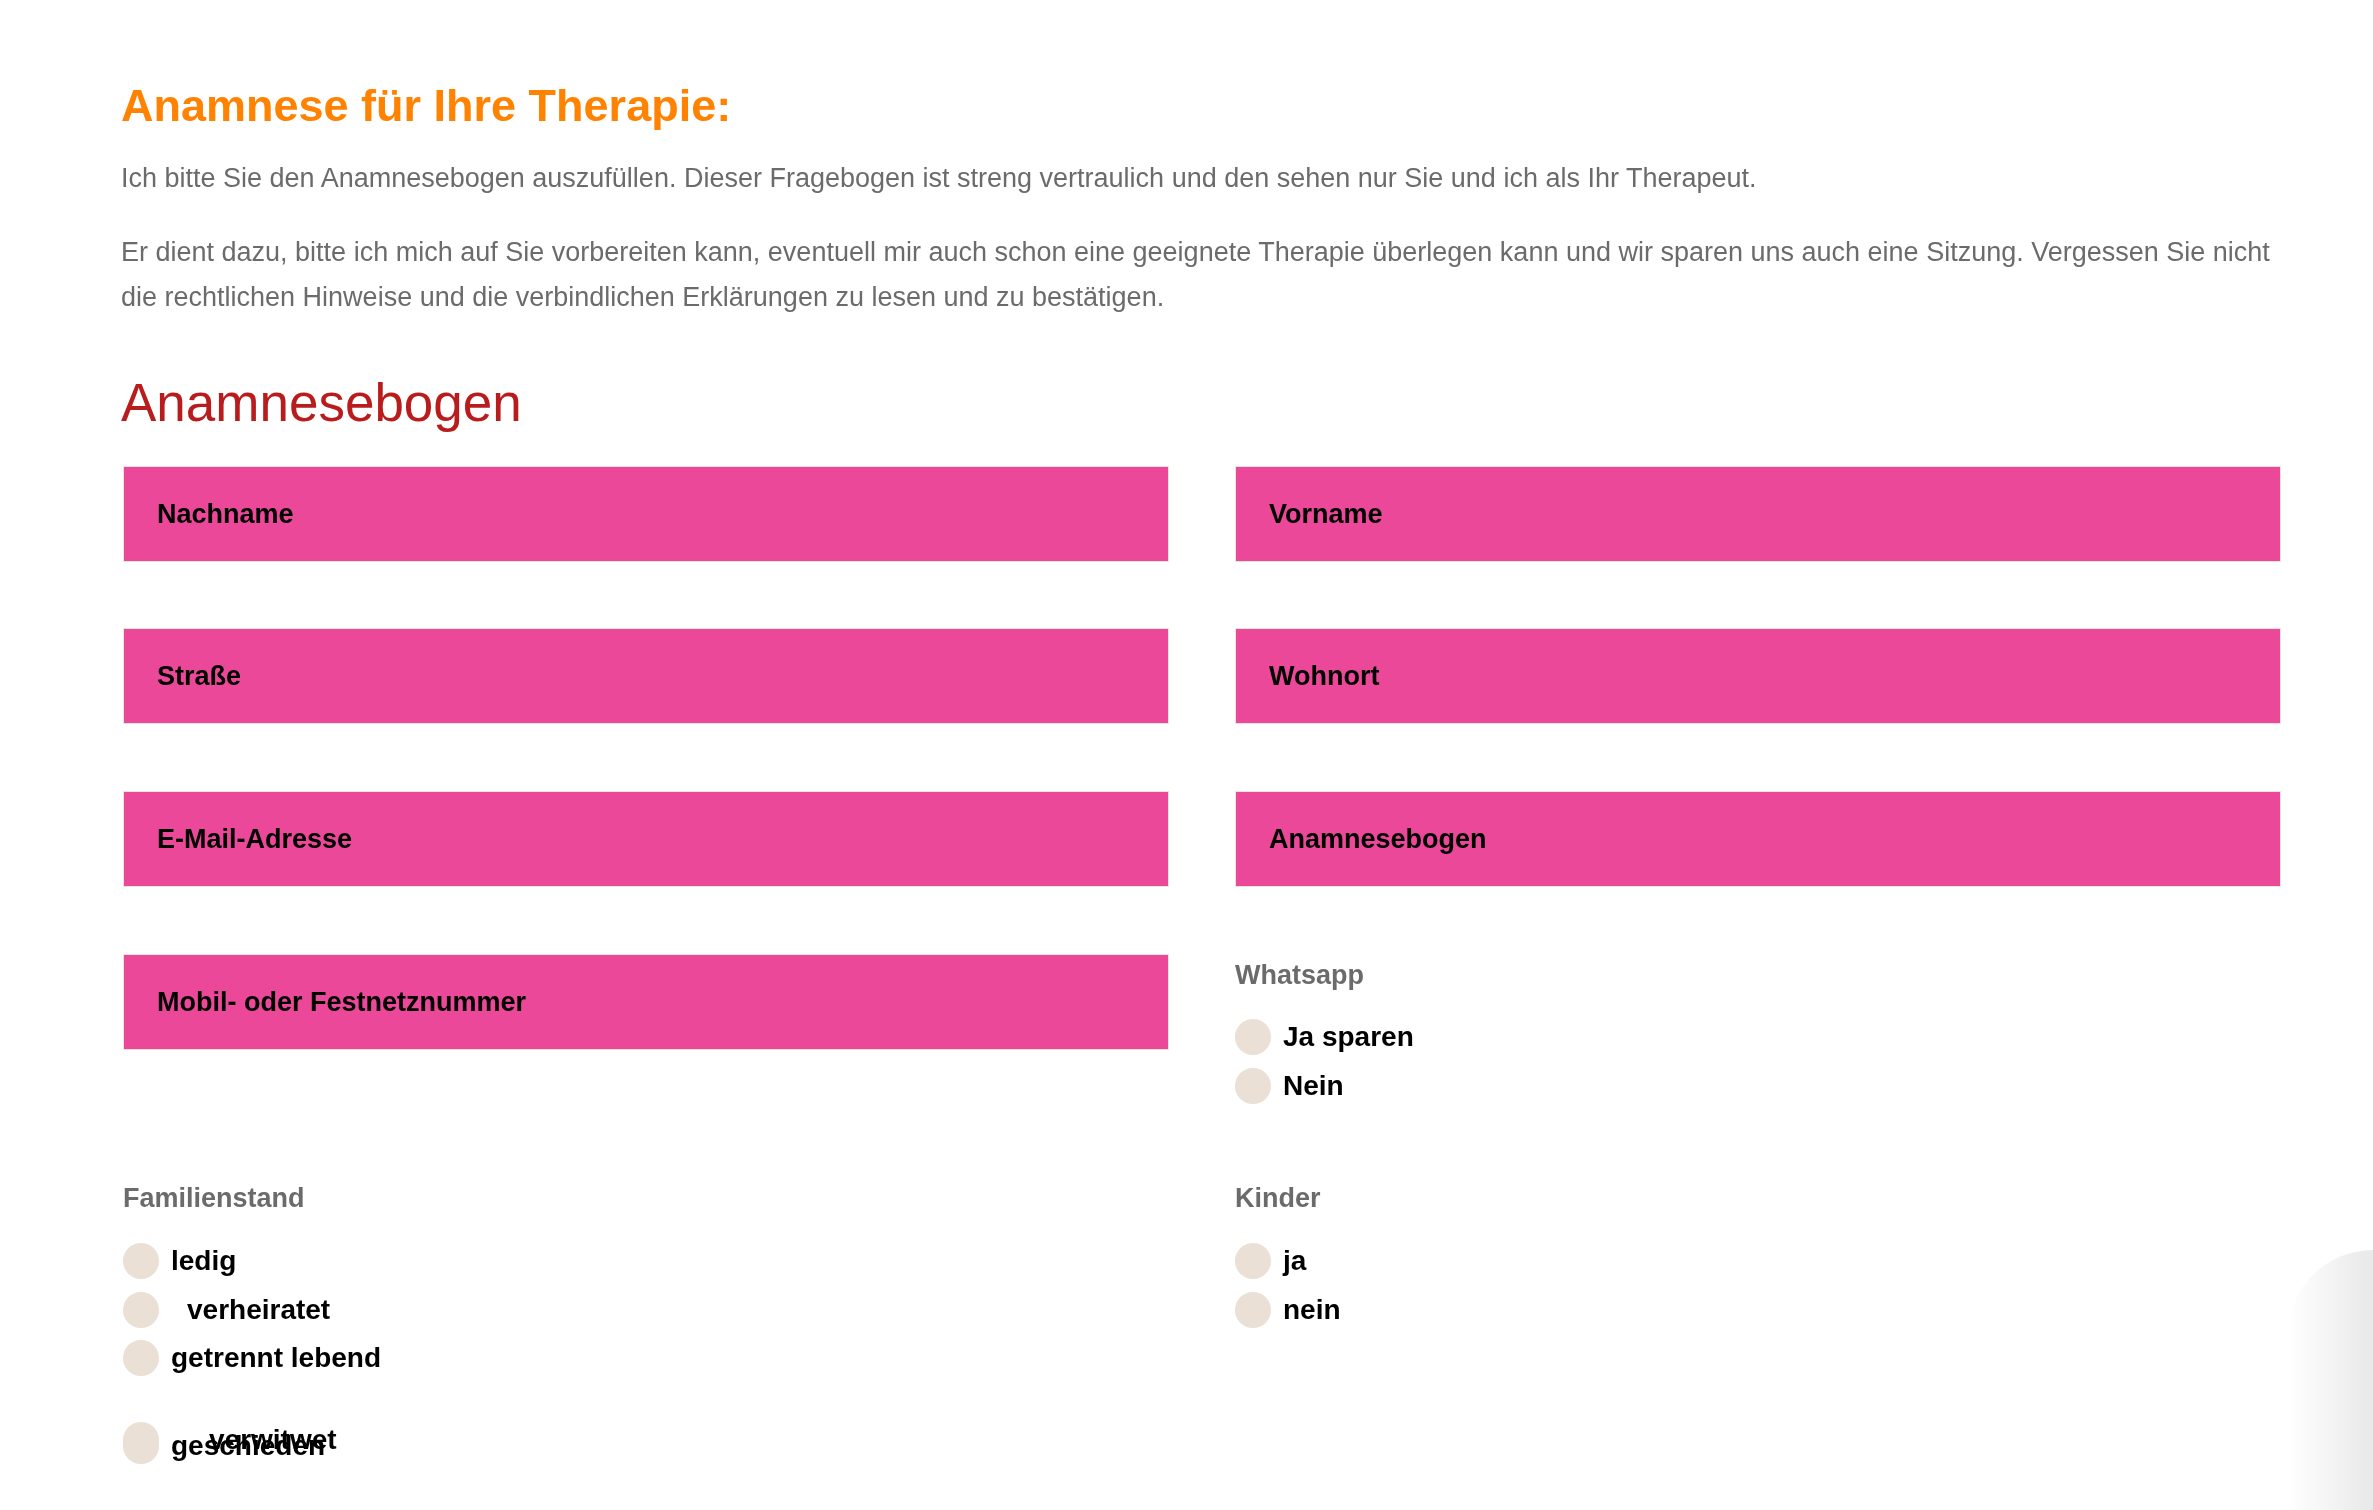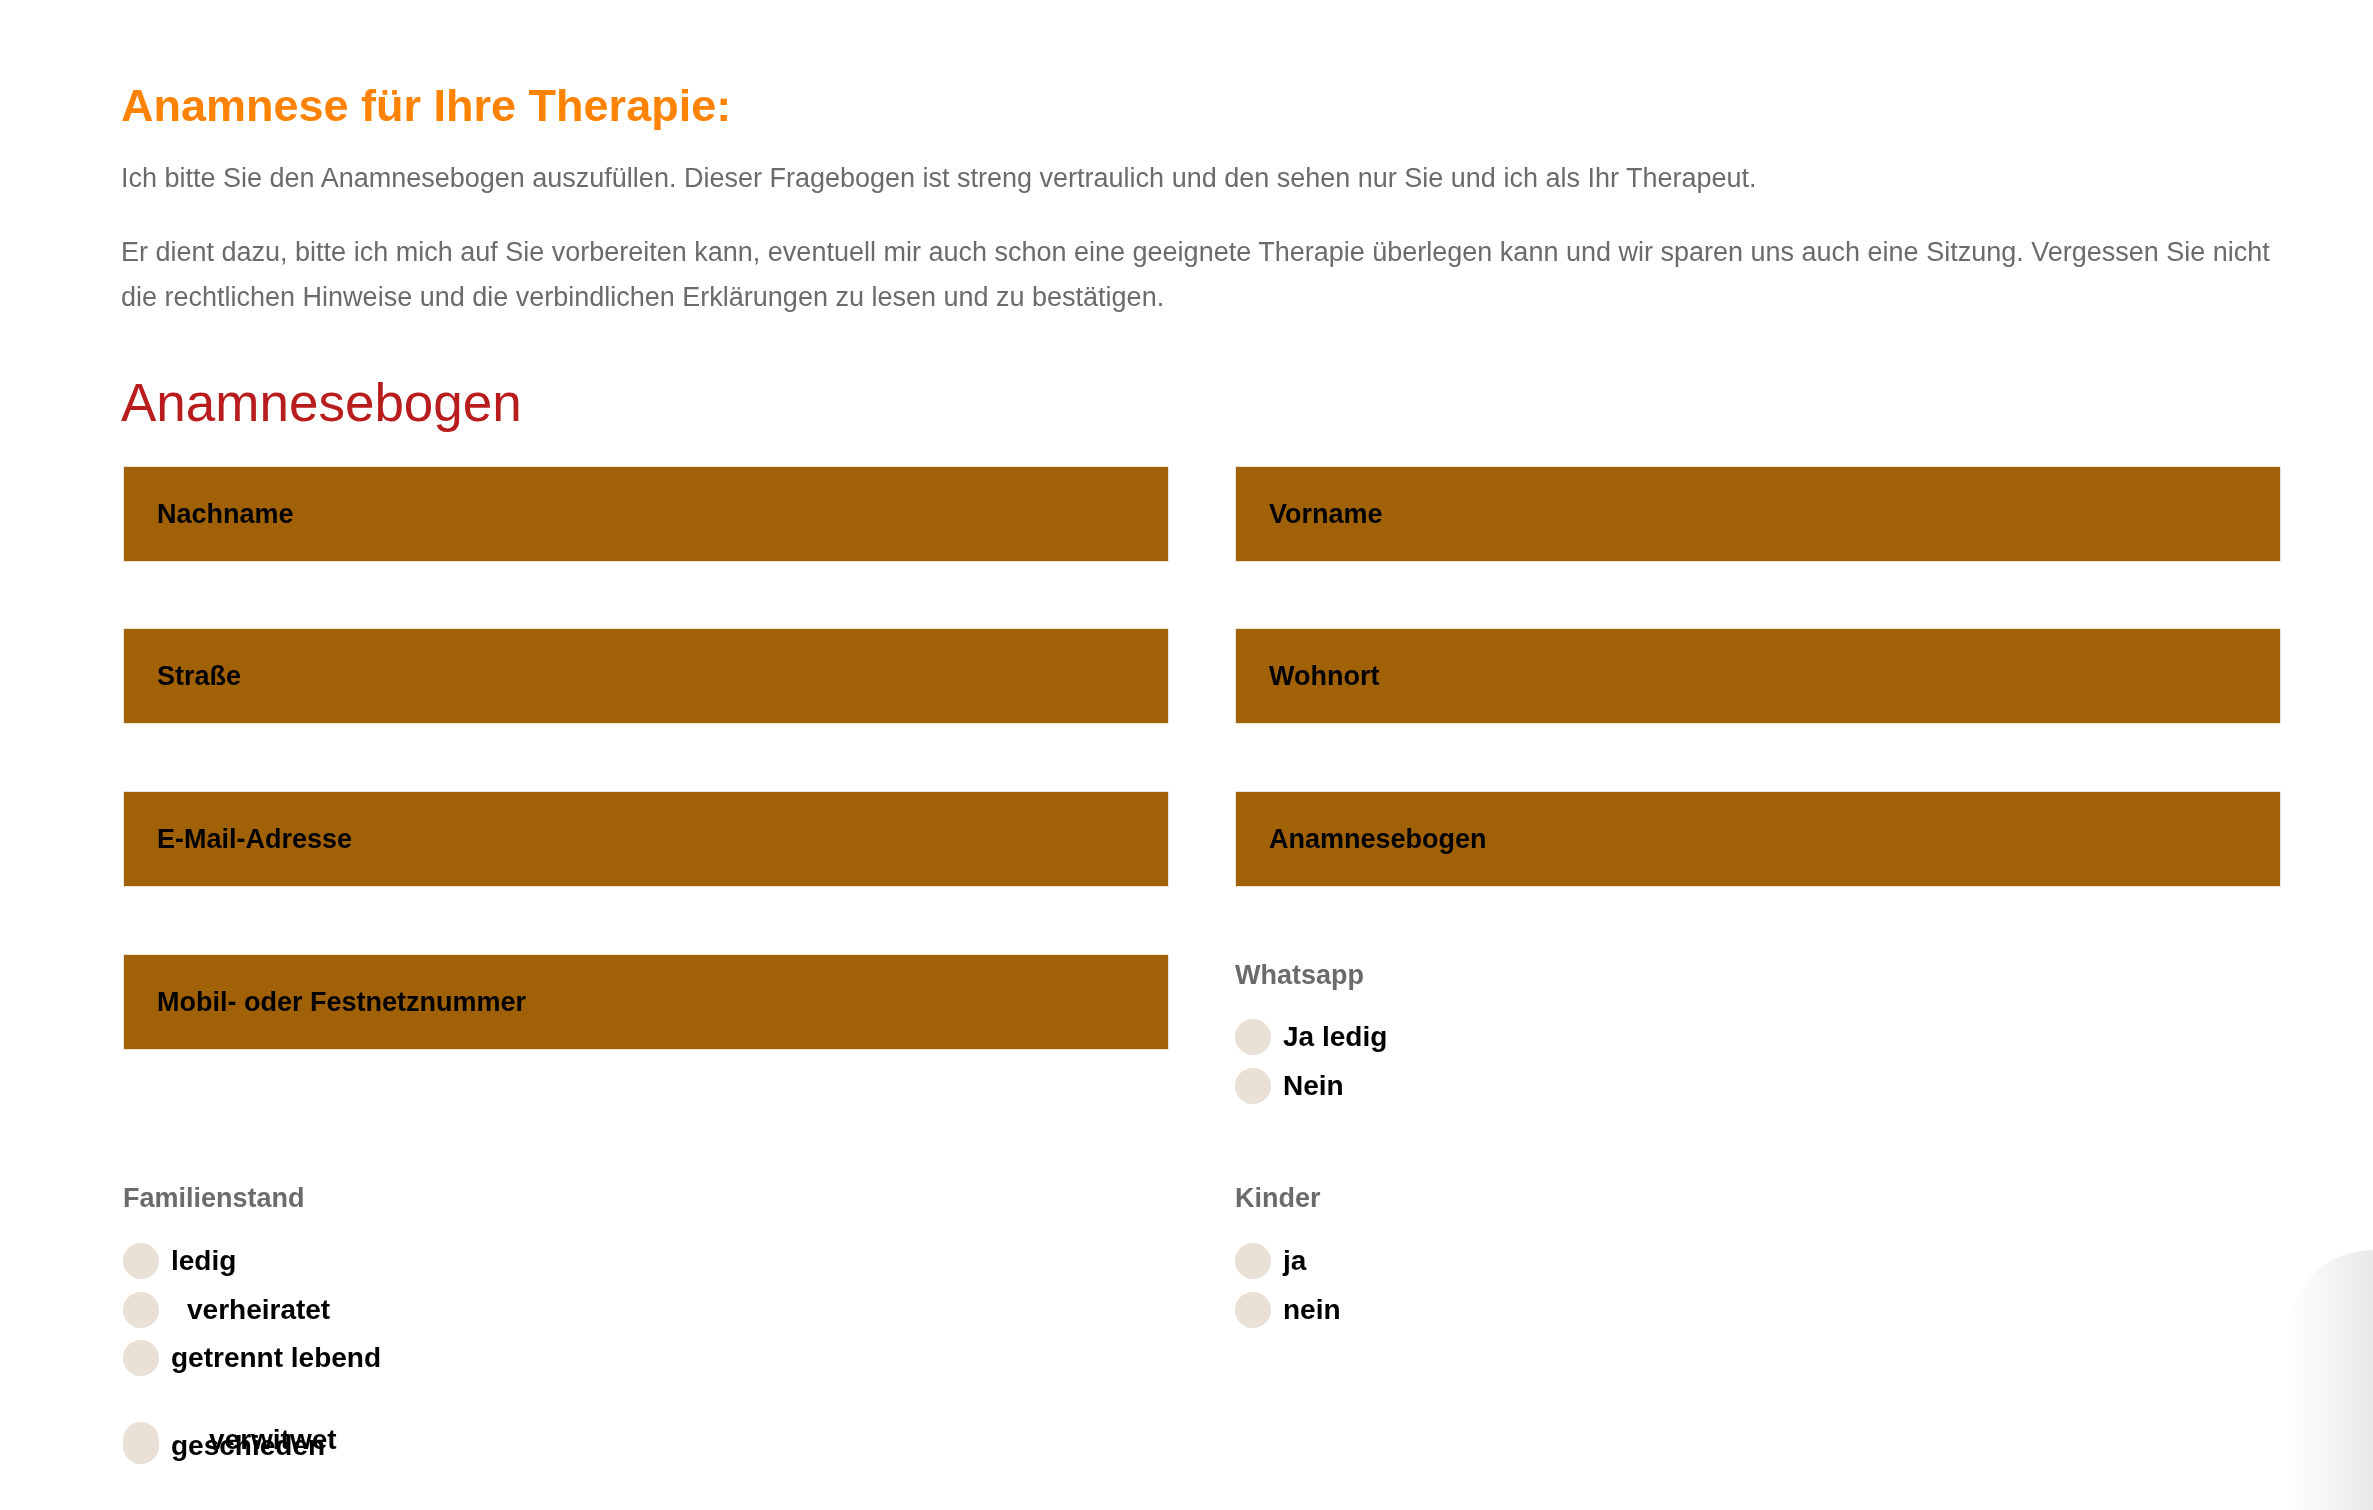--- a/index.html
+++ b/index.html
@@ -3,21 +3,21 @@
 <meta charset="utf-8">
 <style>
   html, body { margin:0; padding:0; background:#ffffff; }
   body { width:2373px; height:1510px; position:relative; overflow:hidden; font-family:"Liberation Sans", sans-serif; }
   .page { position:absolute; left:121px; top:0; width:2160px; }
   .title { position:absolute; left:0; top:80px; font-size:45px; font-weight:bold; color:#ff8200; margin:0; white-space:nowrap; }
   .intro { position:absolute; left:0; font-size:27px; color:#6b6b6b; line-height:45px; margin:0; }
   .intro1 { top:156px; width:2160px; }
   .intro2 { top:230px; width:2150px; }
   .form-title { position:absolute; left:0; top:372px; font-size:53px; color:#b91c1c; font-weight:normal; margin:0; white-space:nowrap; }
-  .field { position:absolute; width:1046px; height:96px; background:#a16207; box-sizing:border-box; padding-left:33px; display:flex; align-items:center; font-size:27px; font-weight:bold; color:#000; border:1px solid #ede4da; }
+  .field { position:absolute; width:1046px; height:96px; background:#ec4899; box-sizing:border-box; padding-left:33px; display:flex; align-items:center; font-size:27px; font-weight:bold; color:#000; border:1px solid #ede4da; }
   .col-l { left:2px; }
   .col-r { left:1114px; }
   .group-label { position:absolute; font-size:27px; font-weight:bold; color:#6b6b6b; white-space:nowrap; }
   .radio { position:absolute; display:flex; align-items:center; height:40px; }
   .radio .dot { width:36px; height:36px; border-radius:50%; background:#eae0d5; display:inline-block; }
   .radio .lbl { margin-left:12px; font-size:28px; font-weight:bold; color:#000; white-space:nowrap; }
   .scroll-shadow { position:absolute; right:0; top:1250px; width:85px; height:260px; background:linear-gradient(to right, rgba(255,255,255,0), rgba(230,230,230,0.9)); border-top-left-radius:85px; }
 </style>
 </head>
 <body>
@@ -50,21 +50,21 @@
       <span>Anamnesebogen</span>
     </div>
 
   <div class="field col-l" style="top:954px;">
       <span>Mobil- oder Festnetznummer</span>
     </div>
 
   <div class="group-label" style="left:1114px; top:960px;">Whatsapp</div>
   <div class="radio" style="left:1114px; top:1017px;">
     <span class="dot"></span>
-    <span class="lbl">Ja ledig</span>
+    <span class="lbl">Ja sparen</span>
   </div>
   <div class="radio" style="left:1114px; top:1066px;">
     <span class="dot"></span>
     <span class="lbl">Nein</span>
   </div>
 
   <div class="group-label" style="left:2px; top:1183px;">Familienstand</div>
   <div class="radio" style="left:2px; top:1241px;">
     <span class="dot"></span>
     <span class="lbl">ledig</span>

